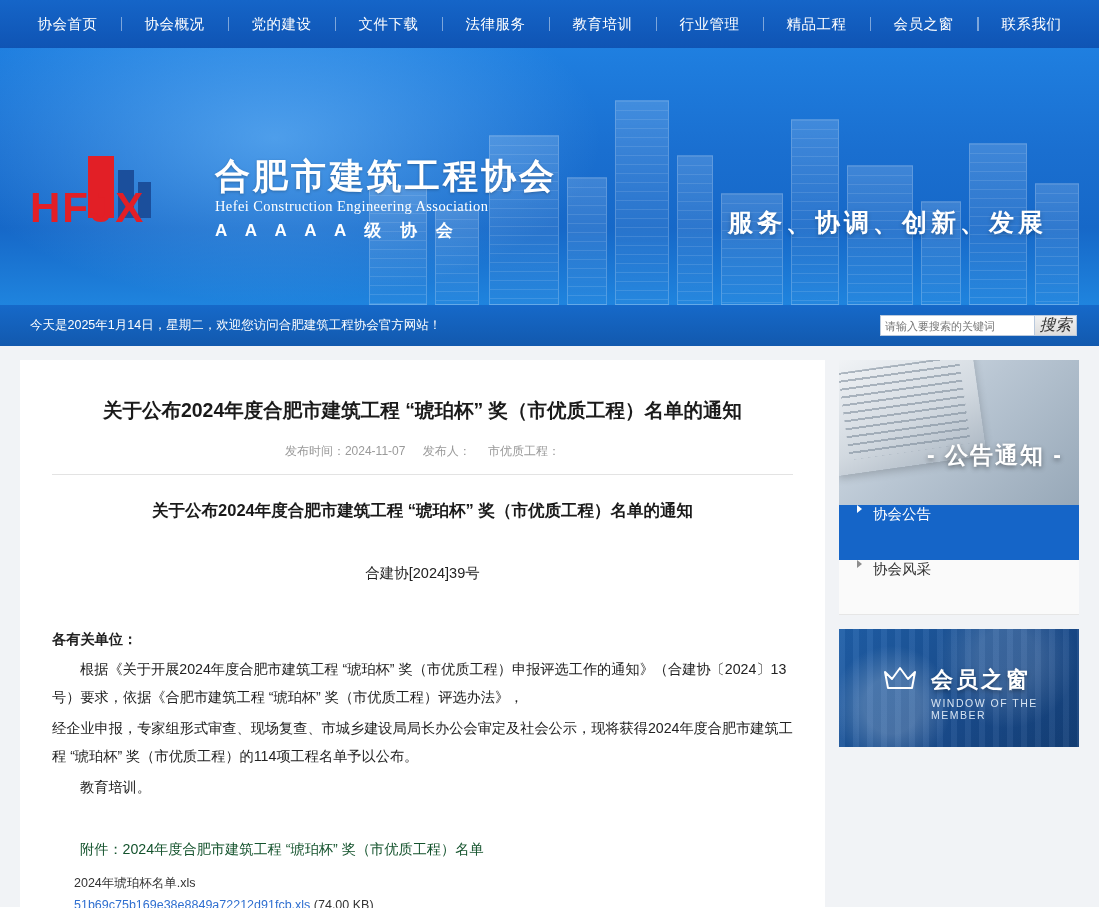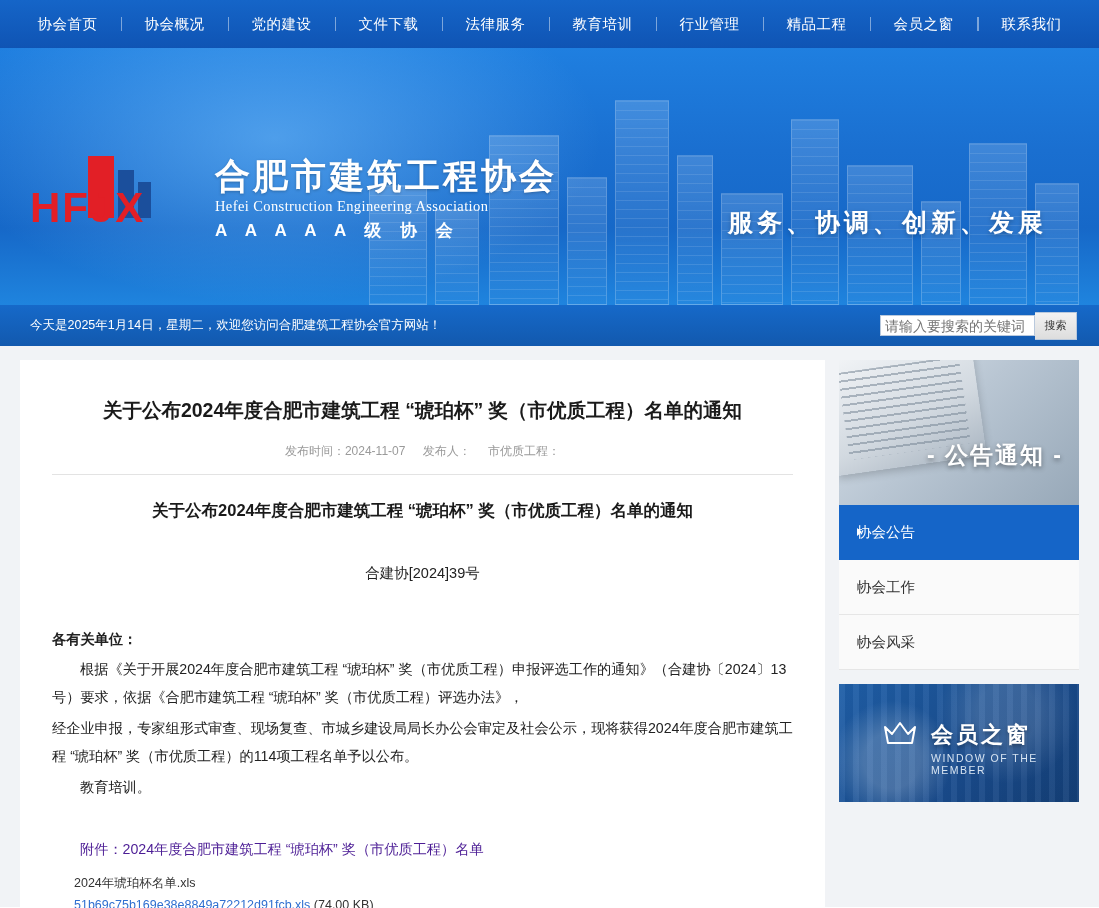--- a/index.html
+++ b/index.html
@@ -137,36 +137,37 @@
   }
   .databar .today {
     color: #ffffff;
     font-size: 12.5px;
   }
   .searchbox { display: flex; align-items: center; }
   .searchbox input {
     width: 155px; height: 21px;
     border: 1px solid #b9c9dd;
     background: #ffffff;
-    font-size: 14px;
+    font-size: 11px;
     color: #666;
     padding: 0 4px;
     outline: none;
     font-family: "Liberation Sans", sans-serif;
   }
   .searchbox .btn {
-    height: 28px;
+    height: 21px;
     min-width: 42px;
     background: linear-gradient(180deg, #f2f2f2 0%, #dddddd 100%);
     border: 1px solid #b9c9dd;
     border-left: none;
-    font-size: 11px;
+    font-size: 16px;
     color: #333;
     display: flex; align-items: center; justify-content: center;
     cursor: pointer;
+    font-style: italic;
   }
 
   
   .page {
     background: #f1f3f6;
     padding: 14px 20px 0 20px;
     display: flex;
     gap: 14px;
     height: 561px;
   }
@@ -209,21 +210,21 @@
   .para {
     font-size: 14.2px;
     color: #222;
     line-height: 2.0;
     margin-bottom: 2px;
   }
   .para.bold { font-weight: bold; }
   .para.indent { text-indent: 28px; }
   .attach-line {
     font-size: 14.2px;
-    color: #4c1d95;
+    color: #14532d;
     line-height: 2.0;
     text-indent: 28px;
     margin-top: 34px;
   }
   .file-name {
     font-size: 12.5px;
     color: #333;
     margin-top: 12px;
     padding-left: 22px;
   }
@@ -267,22 +268,21 @@
     font-size: 23px;
     font-weight: bold;
     letter-spacing: 2px;
     text-shadow: 0 2px 5px rgba(0,0,0,0.45);
   }
   .side-item {
     height: 55px;
     border-bottom: 1px solid #e6e6e6;
     background: #fafafa;
     display: flex;
-    align-items: center;
-    padding-left: 18px;
+    padding-left: 34px;
     font-size: 14.5px;
     color: #333;
     cursor: pointer;
     position: relative;
   }
   .side-item .arrow {
     position: absolute;
     left: 18px;
     width: 0; height: 0;
     border-left: 5px solid #8d8d8d;
@@ -437,24 +437,20 @@
       <div class="paper"></div>
       <div class="ttl">- 公告通知 -</div>
     </div>
 
     <div class="side-item active">
       <span class="arrow"></span>
       <span>协会公告</span>
     </div>
     <div class="side-item">
       <span class="arrow"></span>
-      <span>协会工作</span>
-    </div>
-    <div class="side-item">
-      <span class="arrow"></span>
       <span>协会风采</span>
     </div>
 
     <div class="member-card">
       <div class="blur"></div>
       <div class="crown">
         <svg width="34" height="26" viewBox="0 0 34 26">
           <path d="M2 7 L9 14 L17 3 L25 14 L32 7 L29 23 L5 23 Z" fill="none" stroke="#ffffff" stroke-width="2" stroke-linejoin="round"></path>
         </svg>
       </div>

